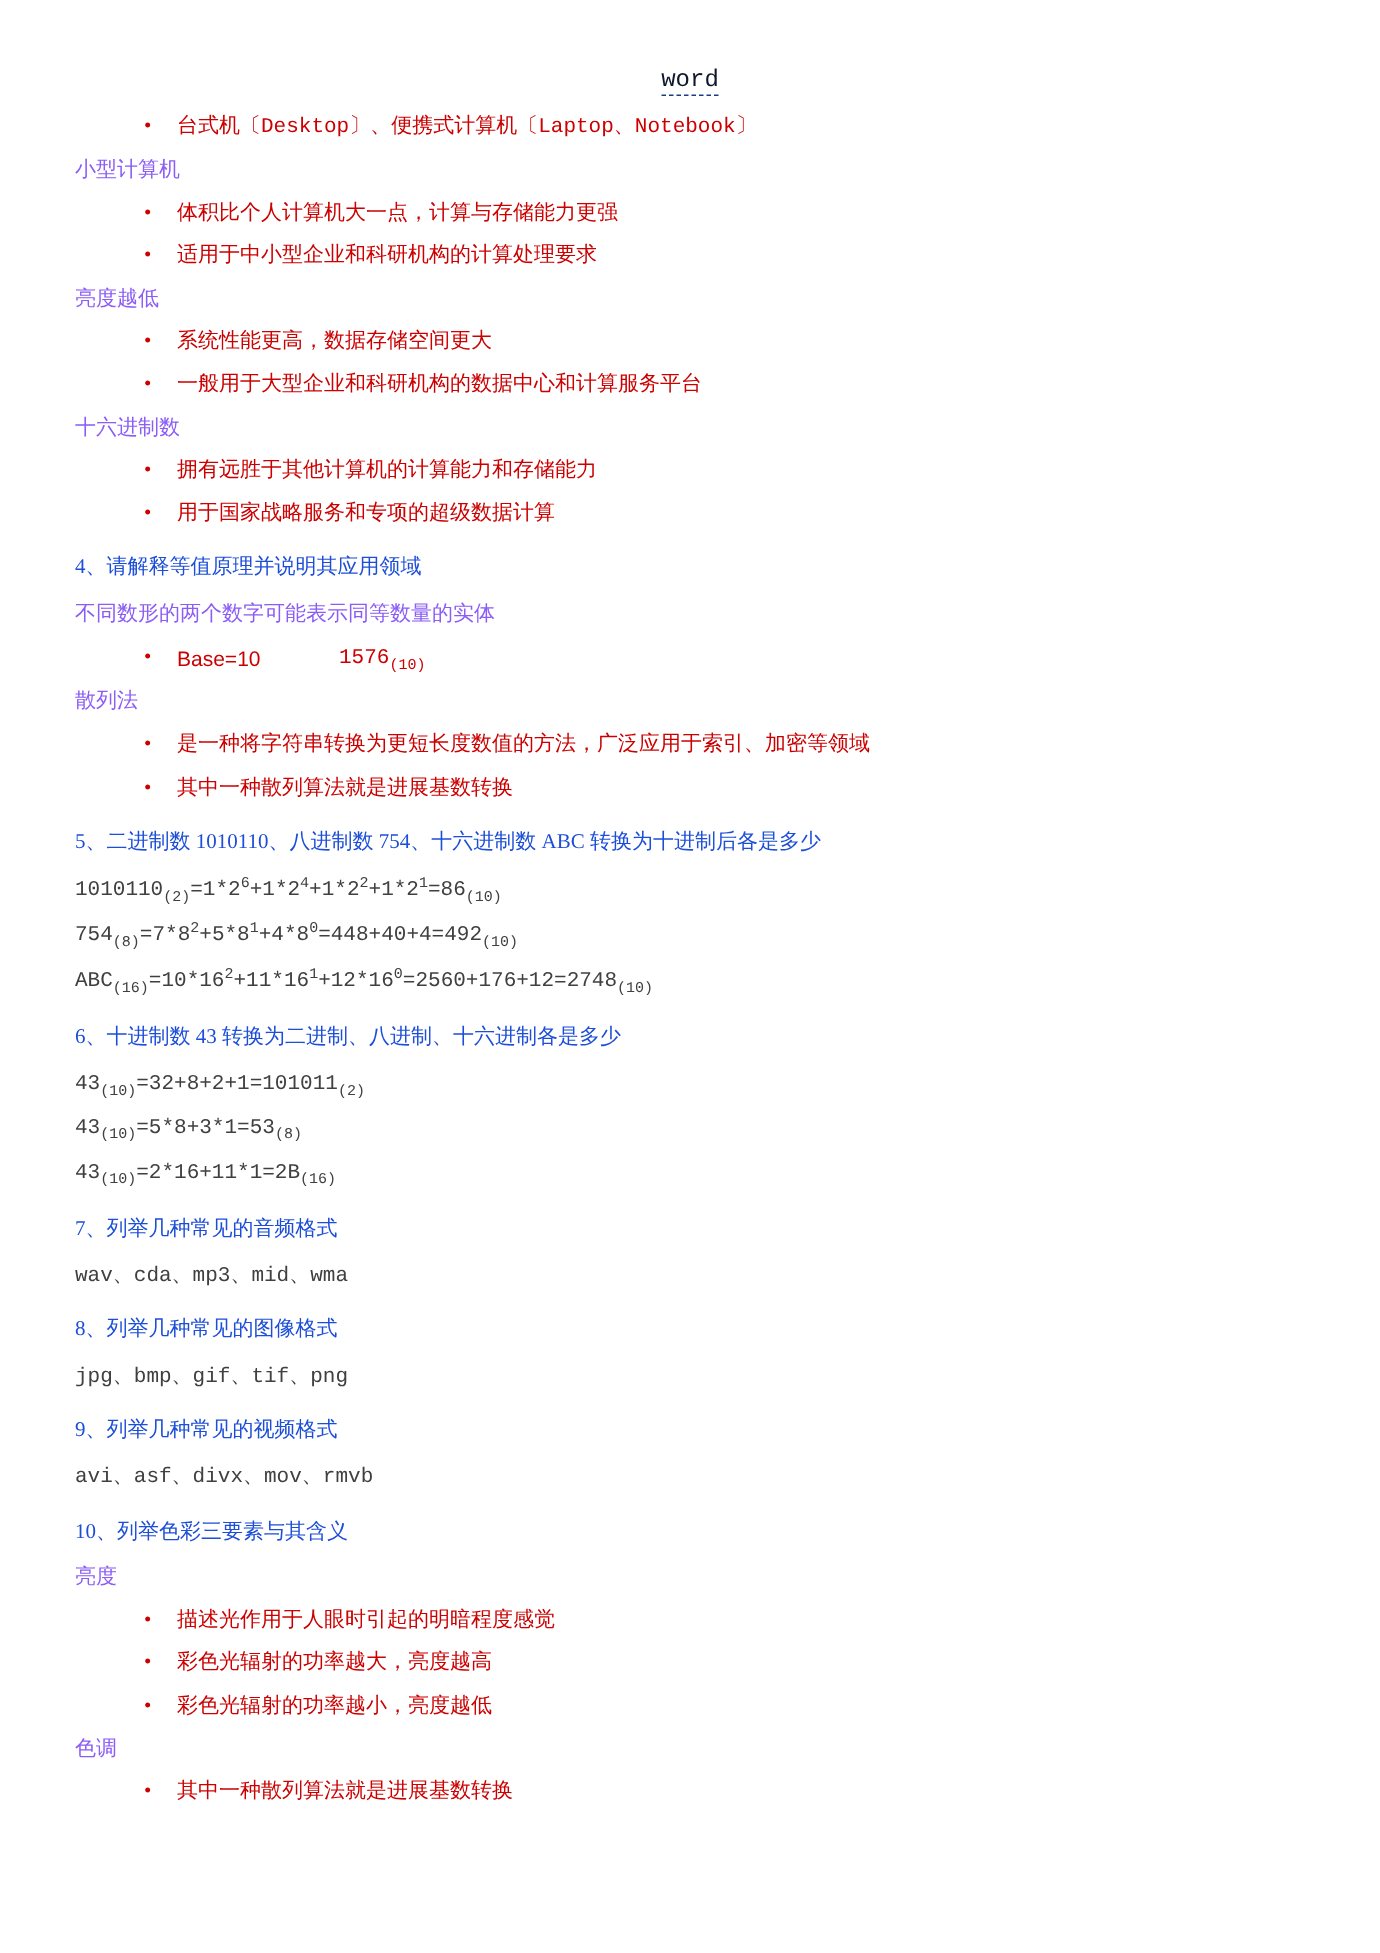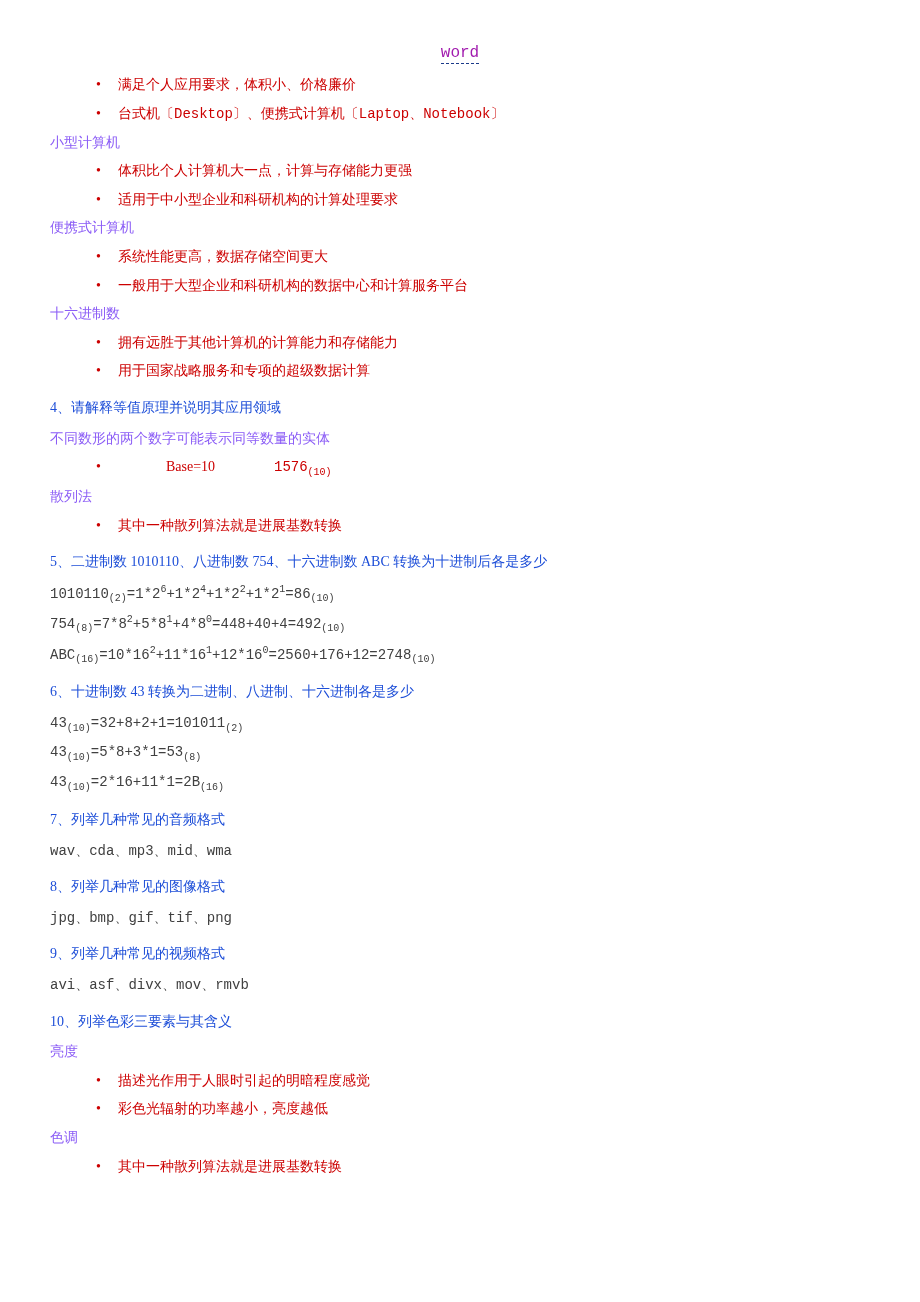--- a/index.html
+++ b/index.html
@@ -12,21 +12,21 @@
     width: 820px;
     line-height: 1.9;
   }
   .header-link {
     text-align: center;
     font-family: "Courier New", monospace;
     font-size: 16px;
     margin-bottom: 4px;
   }
   .header-link span {
-    color: #a21caf;
+    color: #0f172a;
     border-bottom: 1px dashed #1a3a8a;
     padding-bottom: 1px;
     text-align: center;
   }
   .mono { font-family: "Courier New", monospace; }
   .h { color: #8b5cf6; margin: 2px 0; }
   .q { color: #1d4ed8; margin: 10px 0 4px 0; }
   .ans { color: #404040; margin: 2px 0; font-family: Liberation Mono, monospace; }
   ul.red-list {
     list-style: none;
@@ -41,43 +41,42 @@
   }
   ul.red-list li::before {
     content: "•";
     position: absolute;
     left: 0;
     top: 0;
     color: #cc0000;
     font-size: 14px;
   }
   .base-line { display: flex; }
-  .base-label { width: 108px; display: inline-block; font-family: Liberation Serif, serif; margin-left: 48px; }
+  .base-label { width: 108px; display: inline-block; font-family: Liberation Sans, sans-serif; }
   sub { font-size: 10px; vertical-align: sub; }
   sup { font-size: 10px; vertical-align: super; }
 </style>
 </head>
 <body>
 
 <div class="header-link">
   <span>word</span>
 </div>
 
 <ul class="red-list">
-  <li><span>满足个人应用要求，体积小、价格廉价</span></li>
   <li><span class="mono">台式机〔Desktop〕、便携式计算机〔Laptop、Notebook〕</span></li>
 </ul>
 
 <div class="h">小型计算机</div>
 <ul class="red-list">
   <li><span>体积比个人计算机大一点，计算与存储能力更强</span></li>
   <li><span>适用于中小型企业和科研机构的计算处理要求</span></li>
 </ul>
 
-<div class="h">便携式计算机</div>
+<div class="h">亮度越低</div>
 <ul class="red-list">
   <li><span>系统性能更高，数据存储空间更大</span></li>
   <li><span>一般用于大型企业和科研机构的数据中心和计算服务平台</span></li>
 </ul>
 
 <div class="h">十六进制数</div>
 <ul class="red-list">
   <li><span>拥有远胜于其他计算机的计算能力和存储能力</span></li>
   <li><span>用于国家战略服务和专项的超级数据计算</span></li>
 </ul>
@@ -87,20 +86,21 @@
 <ul class="red-list">
   <li>
     <span class="base-line">
         <span class="base-label">Base=10</span>
         <span class="mono">1576<sub>(10)</sub></span>
       </span>
   </li>
 </ul>
 <div class="h">散列法</div>
 <ul class="red-list">
+  <li><span>是一种将字符串转换为更短长度数值的方法，广泛应用于索引、加密等领域</span></li>
   <li><span>其中一种散列算法就是进展基数转换</span></li>
 </ul>
 
 <div class="q">5、二进制数 1010110、八进制数 754、十六进制数 ABC 转换为十进制后各是多少</div>
 <div class="ans">1010110<sub>(2)</sub>=1*2<sup>6</sup>+1*2<sup>4</sup>+1*2<sup>2</sup>+1*2<sup>1</sup>=86<sub>(10)</sub></div>
 <div class="ans">754<sub>(8)</sub>=7*8<sup>2</sup>+5*8<sup>1</sup>+4*8<sup>0</sup>=448+40+4=492<sub>(10)</sub></div>
 <div class="ans">ABC<sub>(16)</sub>=10*16<sup>2</sup>+11*16<sup>1</sup>+12*16<sup>0</sup>=2560+176+12=2748<sub>(10)</sub></div>
 
 <div class="q">6、十进制数 43 转换为二进制、八进制、十六进制各是多少</div>
 <div class="ans">43<sub>(10)</sub>=32+8+2+1=101011<sub>(2)</sub></div>
@@ -113,18 +113,19 @@
 <div class="q">8、列举几种常见的图像格式</div>
 <div class="ans">jpg、bmp、gif、tif、png</div>
 
 <div class="q">9、列举几种常见的视频格式</div>
 <div class="ans">avi、asf、divx、mov、rmvb</div>
 
 <div class="q">10、列举色彩三要素与其含义</div>
 <div class="h">亮度</div>
 <ul class="red-list">
   <li><span>描述光作用于人眼时引起的明暗程度感觉</span></li>
+  <li><span>彩色光辐射的功率越大，亮度越高</span></li>
   <li><span>彩色光辐射的功率越小，亮度越低</span></li>
 </ul>
 <div class="h">色调</div>
 <ul class="red-list">
   <li><span>其中一种散列算法就是进展基数转换</span></li>
 </ul>
 
 </body></html>

